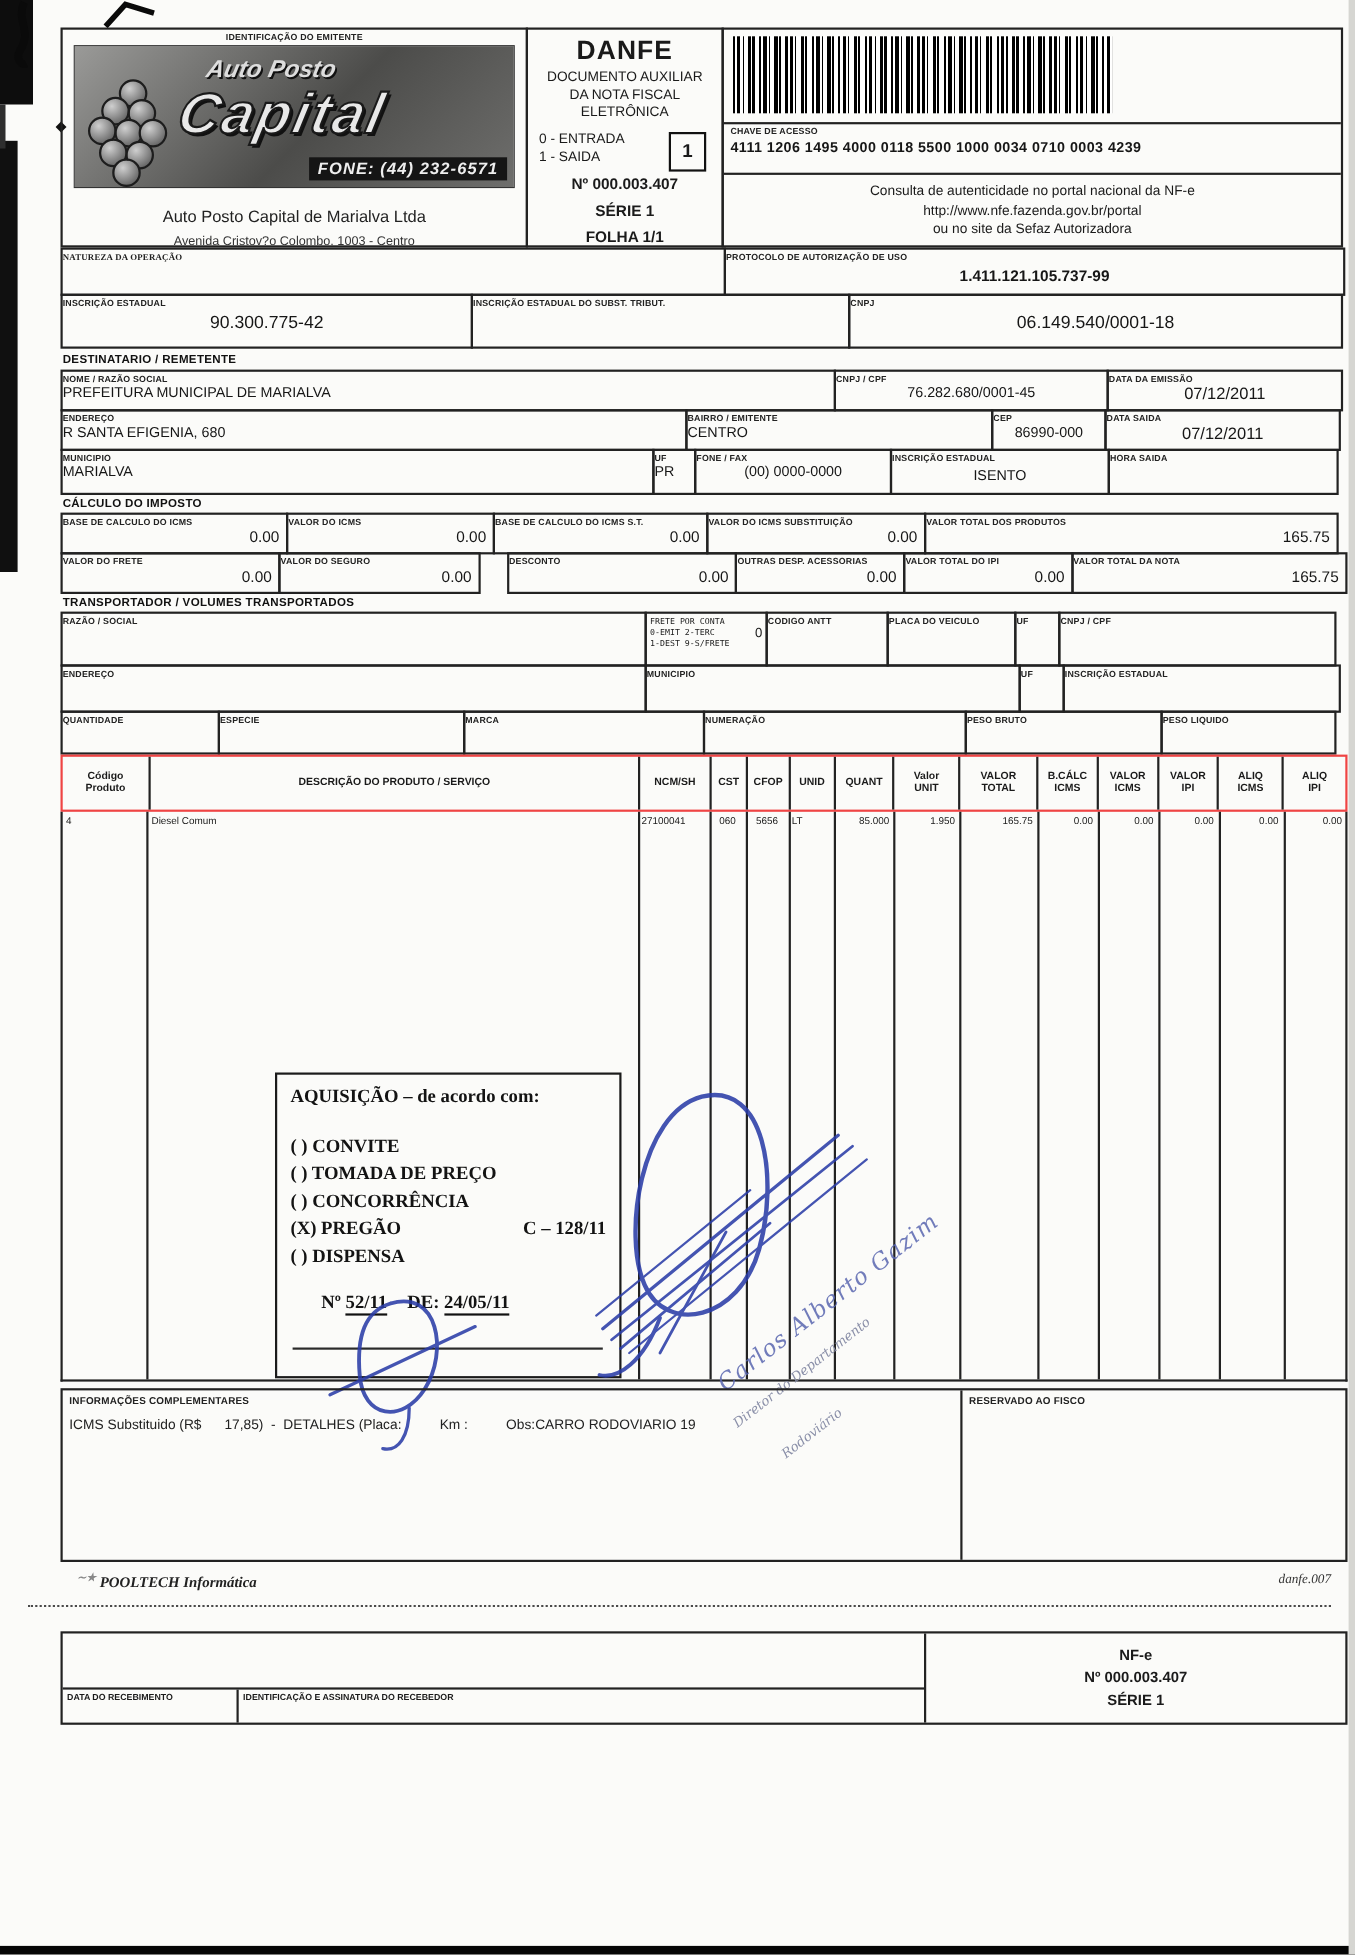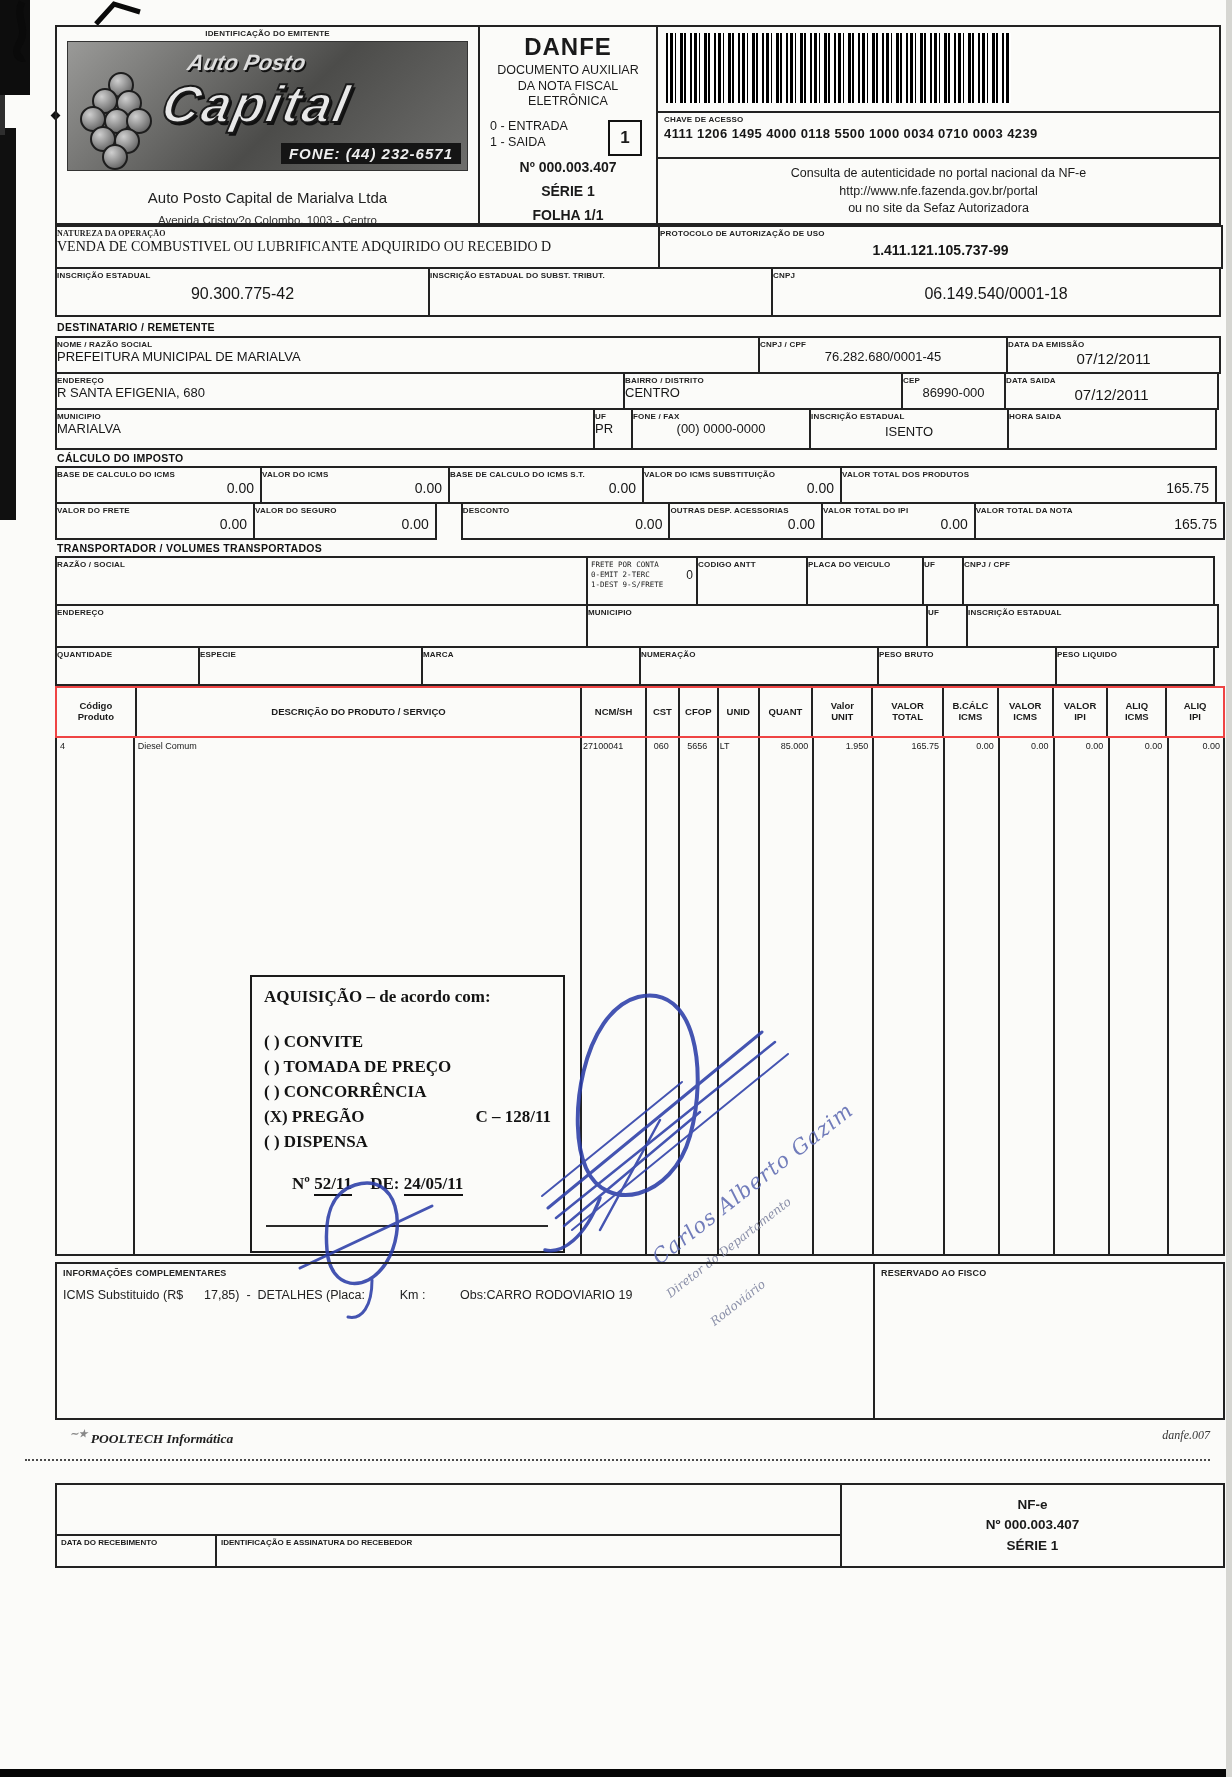--- a/index.html
+++ b/index.html
@@ -162,21 +162,20 @@
         <div>Consulta de autenticidade no portal nacional da NF-e</div>
         <div>http://www.nfe.fazenda.gov.br/portal</div>
         <div>ou no site da Sefaz Autorizadora</div>
       </div>
     </div>
   </div>
 
   <div class="row" style="top:225px;height:44px;">
     <div class="f" style="width:605px;font-family:Liberation Serif, serif;">
       <span class="fl">NATUREZA DA OPERAÇÃO</span>
-      <span class="fv" style="font-size:14px;">VENDA DE COMBUSTIVEL OU LUBRIFICANTE ADQUIRIDO OU RECEBIDO D</span>
     </div>
     <div class="f" style="width:565px;">
       <span class="fl">PROTOCOLO DE AUTORIZAÇÃO DE USO</span>
       <span class="fv b c" style="font-size:14px;margin-top:3px;">1.411.121.105.737-99</span>
     </div>
   </div>
 
   <div class="row" style="top:267px;height:50px;">
     <div class="f" style="width:375px;">
       <span class="fl">INSCRIÇÃO ESTADUAL</span>
@@ -206,21 +205,21 @@
       <span class="fl">DATA DA EMISSÃO</span>
       <span class="fv c" style="font-size:15px;">07/12/2011</span>
     </div>
   </div>
   <div class="row" style="top:372px;height:38px;">
     <div class="f" style="width:570px;">
       <span class="fl">ENDEREÇO</span>
       <span class="fv">R SANTA EFIGENIA, 680</span>
     </div>
     <div class="f" style="width:280px;">
-      <span class="fl">BAIRRO / DISTRITO</span>
+      <span class="fl">BAIRRO / EMITENTE</span>
       <span class="fv">CENTRO</span>
     </div>
     <div class="f" style="width:105px;">
       <span class="fl">CEP</span>
       <span class="fv c">86990-000</span>
     </div>
     <div class="f" style="width:215px;">
       <span class="fl">DATA SAIDA</span>
       <span class="fv c" style="font-size:15px;">07/12/2011</span>
     </div>

